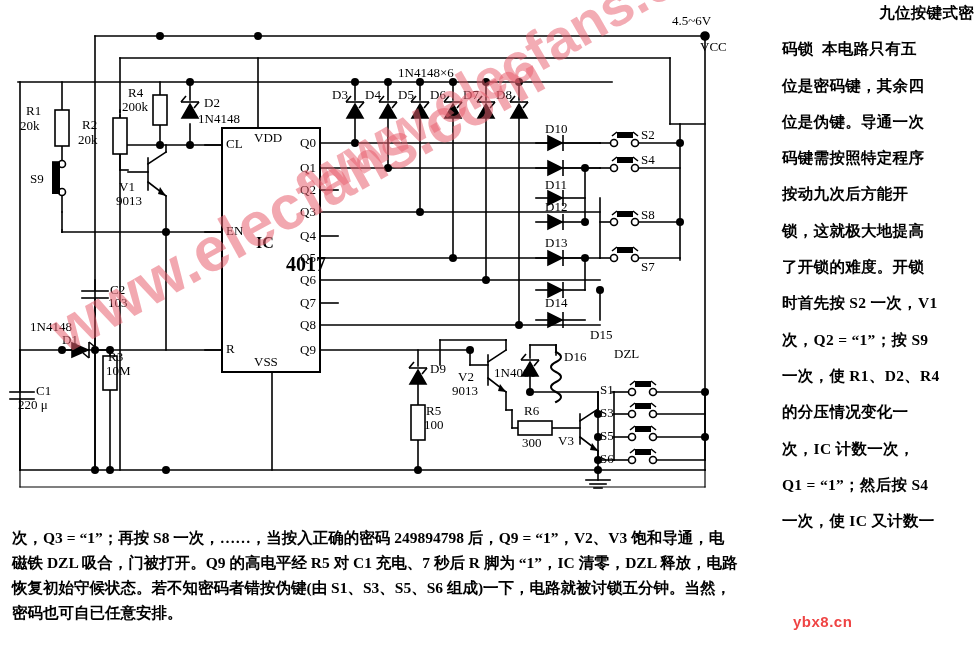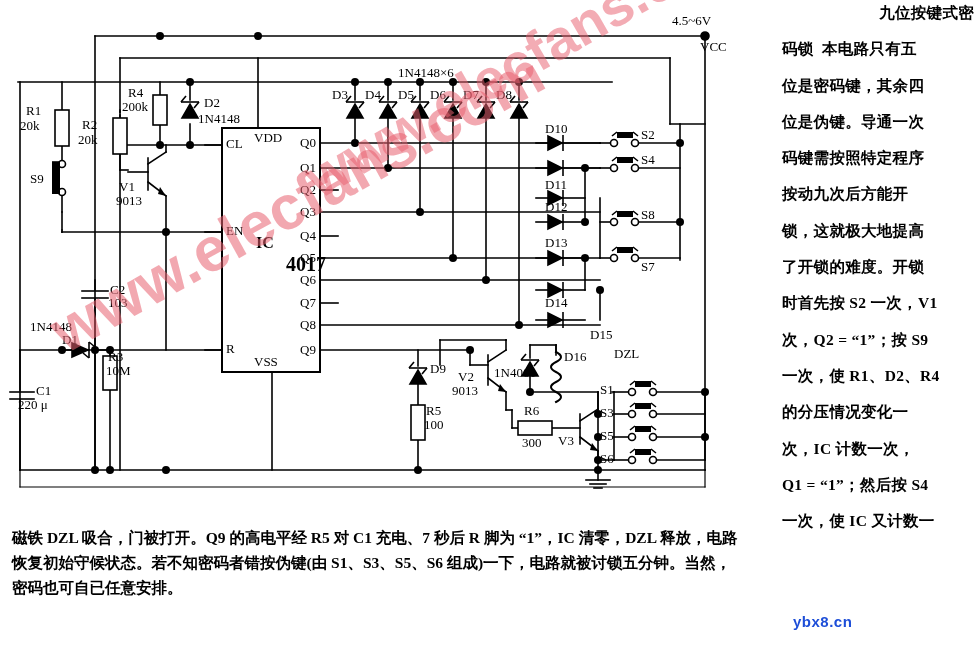--- a/index.html
+++ b/index.html
@@ -35,21 +35,21 @@
        color:rgba(232,96,112,0.55);
        transform:rotate(-29deg);transform-origin:0 50%;white-space:nowrap;}
   #wm2{position:absolute;left:310px;top:40px;width:480px;height:300px;
        pointer-events:none;}
   #wm2 span{position:absolute;left:0;top:110px;
        font-family:"Liberation Sans",sans-serif;font-size:56px;font-weight:bold;
        color:rgba(232,96,112,0.52);
        transform:rotate(-30deg);transform-origin:0 50%;white-space:nowrap;}
   #wm3{position:absolute;left:793px;top:613px;
        font-family:"Liberation Sans",sans-serif;font-size:15px;font-weight:bold;
-       color:#1d4ed8;letter-spacing:.5px;}
+       color:#ef4444;letter-spacing:.5px;}
 </style>
 </head>
 <body>
 
 <div id="root">
 
   <div id="schematic">
 
     <svg width="780" height="520" viewBox="0 0 780 520">
       <g stroke="#000" fill="none" stroke-width="1.6" stroke-linecap="square">
@@ -547,20 +547,21 @@
     <div class="line">时首先按 S2 一次，V1</div>
     <div class="line">次，Q2 = “1”；按 S9</div>
     <div class="line">一次，使 R1、D2、R4</div>
     <div class="line">的分压情况变化一</div>
     <div class="line">次，IC 计数一次，</div>
     <div class="line">Q1 = “1”；然后按 S4</div>
     <div class="line">一次，使 IC 又计数一</div>
   </div>
 
   <div id="bottom">
+    <div class="pline">次，Q3 = “1”；再按 S8 一次，……，当按入正确的密码 249894798 后，Q9 = “1”，V2、V3 饱和导通，电</div>
     <div class="pline">磁铁 DZL 吸合，门被打开。Q9 的高电平经 R5 对 C1 充电、7 秒后 R 脚为 “1”，IC 清零，DZL 释放，电路</div>
     <div class="pline">恢复初始守候状态。若不知密码者错按伪键(由 S1、S3、S5、S6 组成)一下，电路就被讨锁五分钟。当然，</div>
     <div class="pline">密码也可自已任意安排。</div>
   </div>
 
   <div id="wm3">ybx8.cn</div>
 
 </div>
 
 </body></html>

